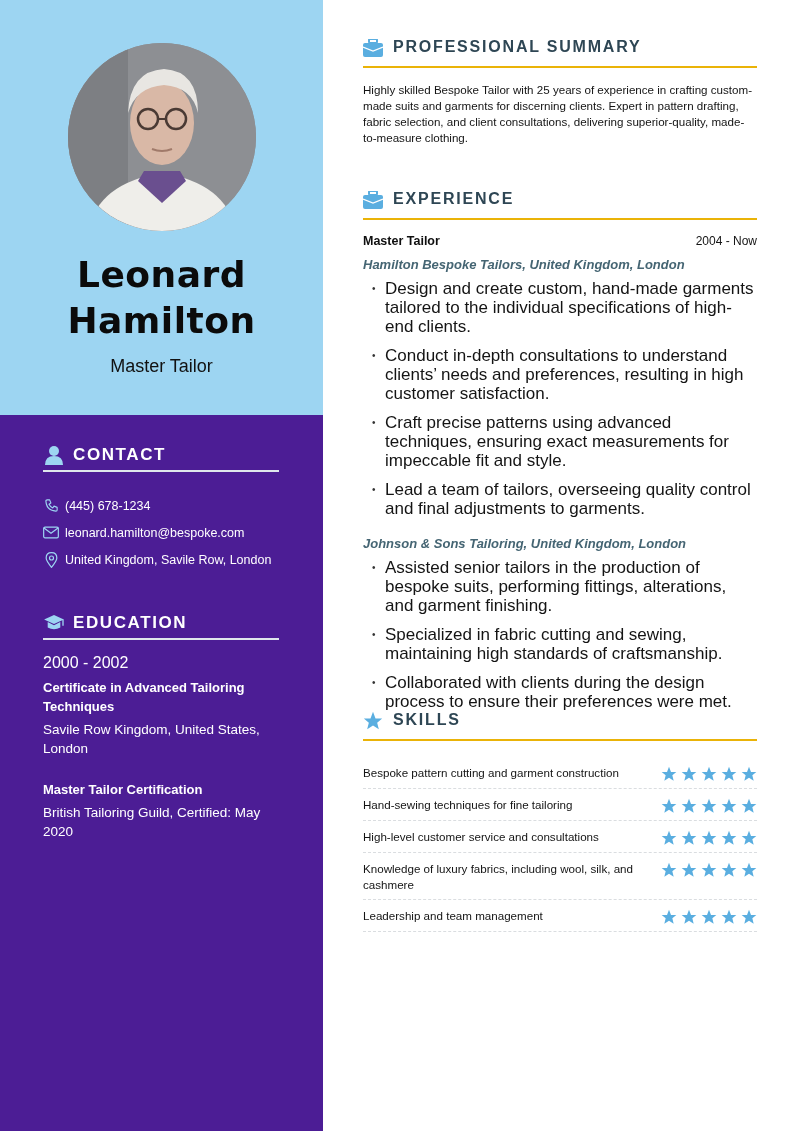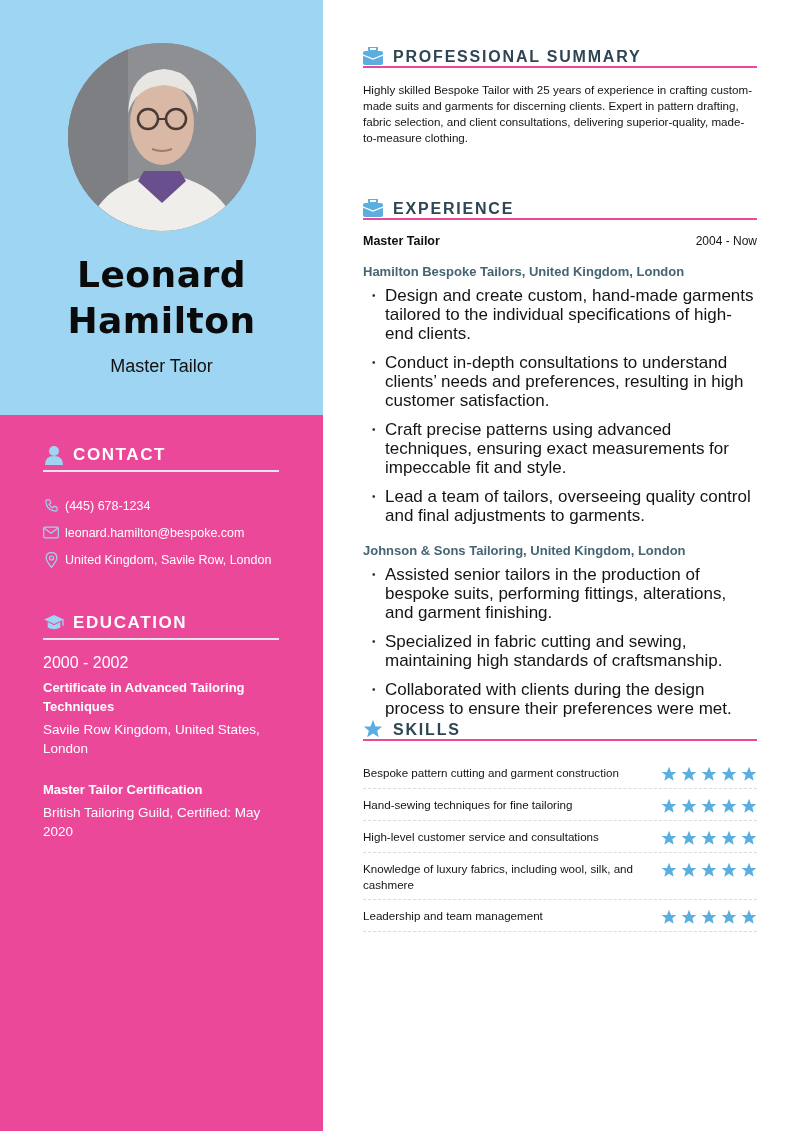--- a/index.html
+++ b/index.html
@@ -1,47 +1,47 @@
 <!DOCTYPE html>
 <html><head>
 <meta charset="utf-8">
 <style>
   * { box-sizing: border-box; margin: 0; padding: 0; }
   html, body { width: 800px; height: 1131px; background: #ffffff; }
   body { font-family: "Liberation Sans", "DejaVu Sans", sans-serif; position: relative; overflow: hidden; }
 
-  .sidebar { position: absolute; left: 0; top: 0; width: 323px; height: 1131px; background: #ec4899; }
+  .sidebar { position: absolute; left: 0; top: 0; width: 323px; height: 1131px; background: #4c1d95; }
   .sidebar-top { position: absolute; left: 0; top: 0; width: 323px; height: 415px; background: #9dd5f2; }
   .photo { position: absolute; left: 68px; top: 43px; width: 188px; height: 188px; border-radius: 50%; overflow: hidden; background: #8a8c90; }
   .name { position: absolute; left: 0; top: 252px; width: 323px; text-align: center; font-family: "DejaVu Sans", sans-serif; font-weight: bold; font-size: 36px; line-height: 46px; color: #0b0b0b; letter-spacing: 0.5px; }
   .job-title { position: absolute; left: 0; top: 356px; width: 323px; text-align: center; font-size: 18px; color: #111; }
 
   .side-section { position: absolute; left: 43px; width: 236px; }
   .side-head { display: flex; align-items: center; height: 28px; border-bottom: 2px solid #dfe7ec; padding-bottom: 4px; }
   .side-head .icon { width: 22px; height: 22px; margin-right: 8px; display: flex; align-items: center; justify-content: center; }
   .side-head .label { font-weight: bold; font-size: 17px; letter-spacing: 1.6px; color: #ffffff; }
   .contact-list { margin-top: 20px; }
   .contact-item { display: flex; align-items: center; height: 27px; font-size: 12.5px; color: #ffffff; }
   .contact-item .icon { width: 16px; height: 16px; margin-right: 6px; display: flex; align-items: center; justify-content: center; }
   .edu-date { margin-top: 14px; font-size: 16px; color: #ffffff; }
   .edu-degree { margin-top: 6px; font-size: 13px; font-weight: bold; color: #ffffff; line-height: 19px; }
   .edu-school { margin-top: 4px; font-size: 13.5px; color: #ffffff; line-height: 19px; }
   .edu-entry2 { margin-top: 22px; }
 
   .main { position: absolute; left: 363px; width: 394px; }
-  .main-head { display: flex; align-items: flex-end; height: 30px; border-bottom: 2px solid #ec4899; }
+  .main-head { display: flex; align-items: flex-start; height: 30px; border-bottom: 2px solid #eab308; }
   .main-head .icon { width: 20px; height: 20px; margin-right: 10px; display: flex; align-items: center; justify-content: center; }
   .main-head .label { font-weight: bold; font-size: 16px; letter-spacing: 1.8px; color: #2e4654; }
   .summary-text { margin-top: 14px; font-size: 11.6px; line-height: 16px; color: #141414; }
 
   .job { margin-top: 14px; }
   .job-row { display: flex; justify-content: space-between; align-items: baseline; }
   .job-role { font-weight: bold; font-size: 12.5px; color: #0f0f0f; }
   .job-dates { font-size: 12px; color: #141414; }
-  .job-company { margin-top: 16px; font-weight: bold; font-size: 13px; color: #456573; }
+  .job-company { margin-top: 9px; font-weight: bold; font-size: 13px; color: #456573; font-style: italic; }
   .bullets { list-style: none; margin-top: 7px; }
   .bullets li { position: relative; padding-left: 22px; font-size: 17px; line-height: 19px; color: #141414; margin-bottom: 10px; }
   .bullets li::before { content: "•"; position: absolute; left: 9px; top: 0; font-size: 10px; color: #333; }
 
   .skills-list { margin-top: 16px; }
   .skill-row { display: flex; justify-content: space-between; align-items: flex-start; padding: 8px 0 6px 0; border-bottom: 1px dashed #dadde0; }
   .skill-name { font-size: 11.6px; line-height: 16px; color: #141414; width: 290px; }
   .stars { display: flex; gap: 4px; padding-top: 1px; }
   .star { width: 16px; height: 16px; }
 </style>

